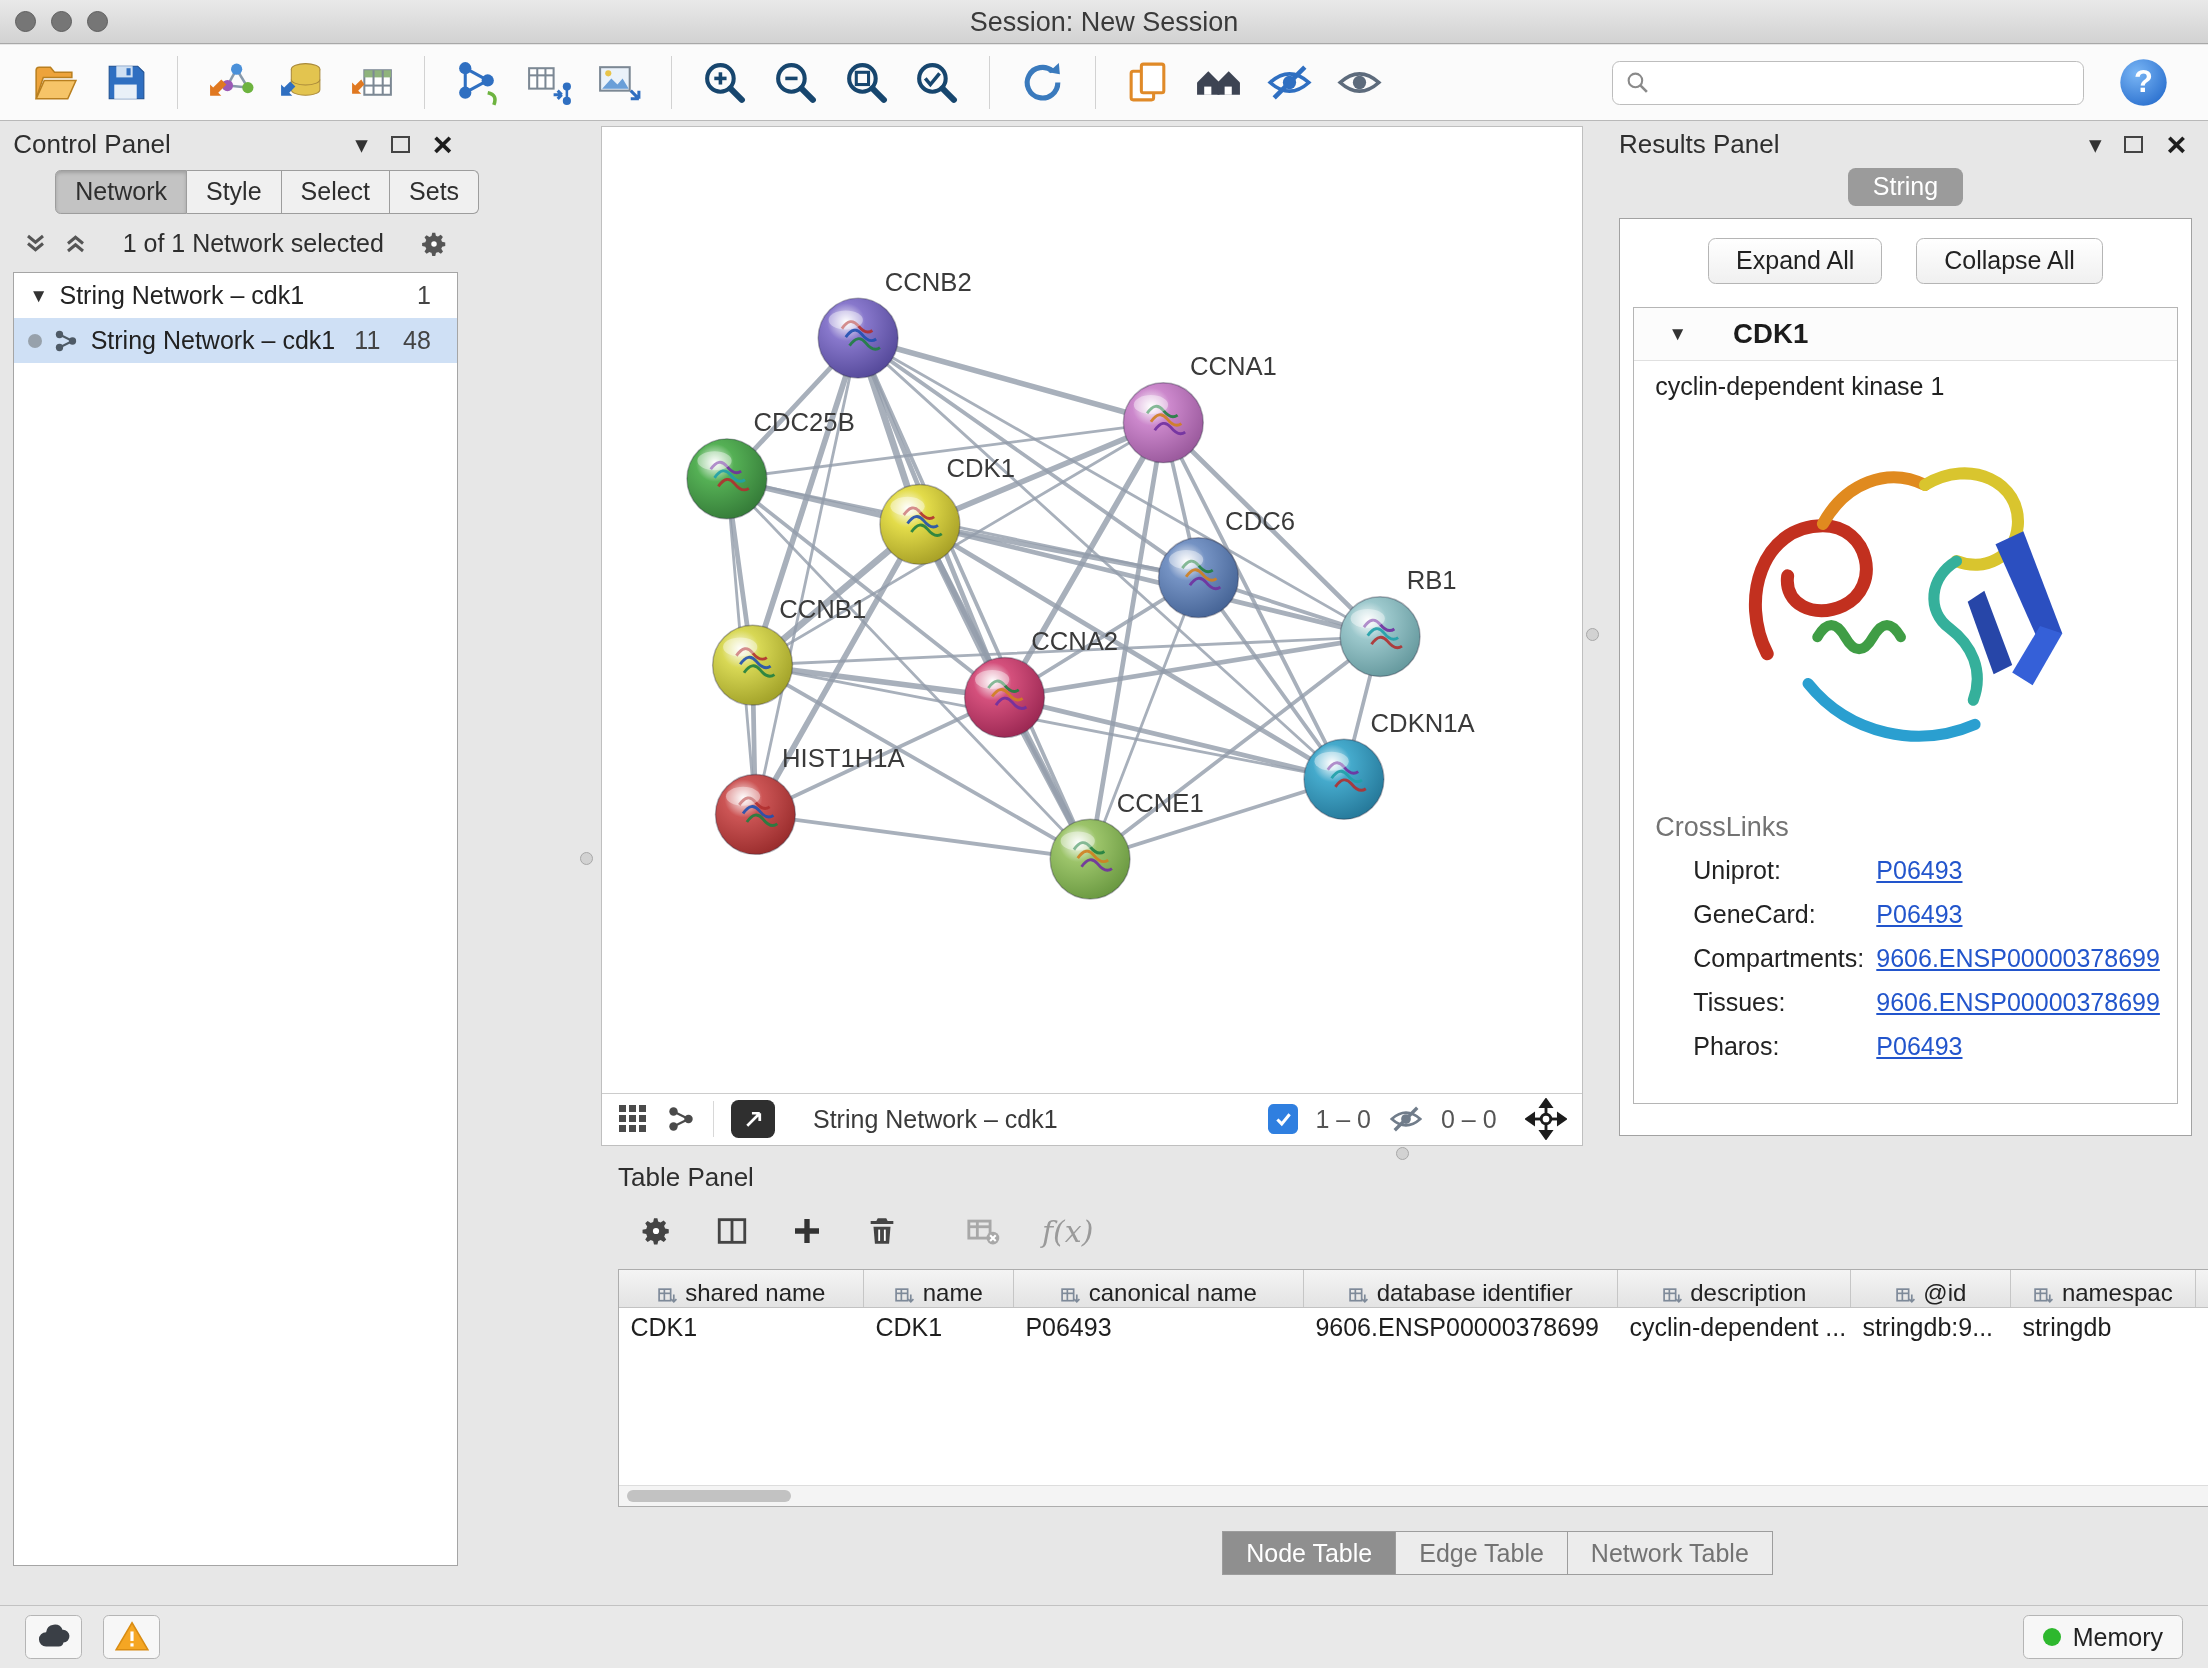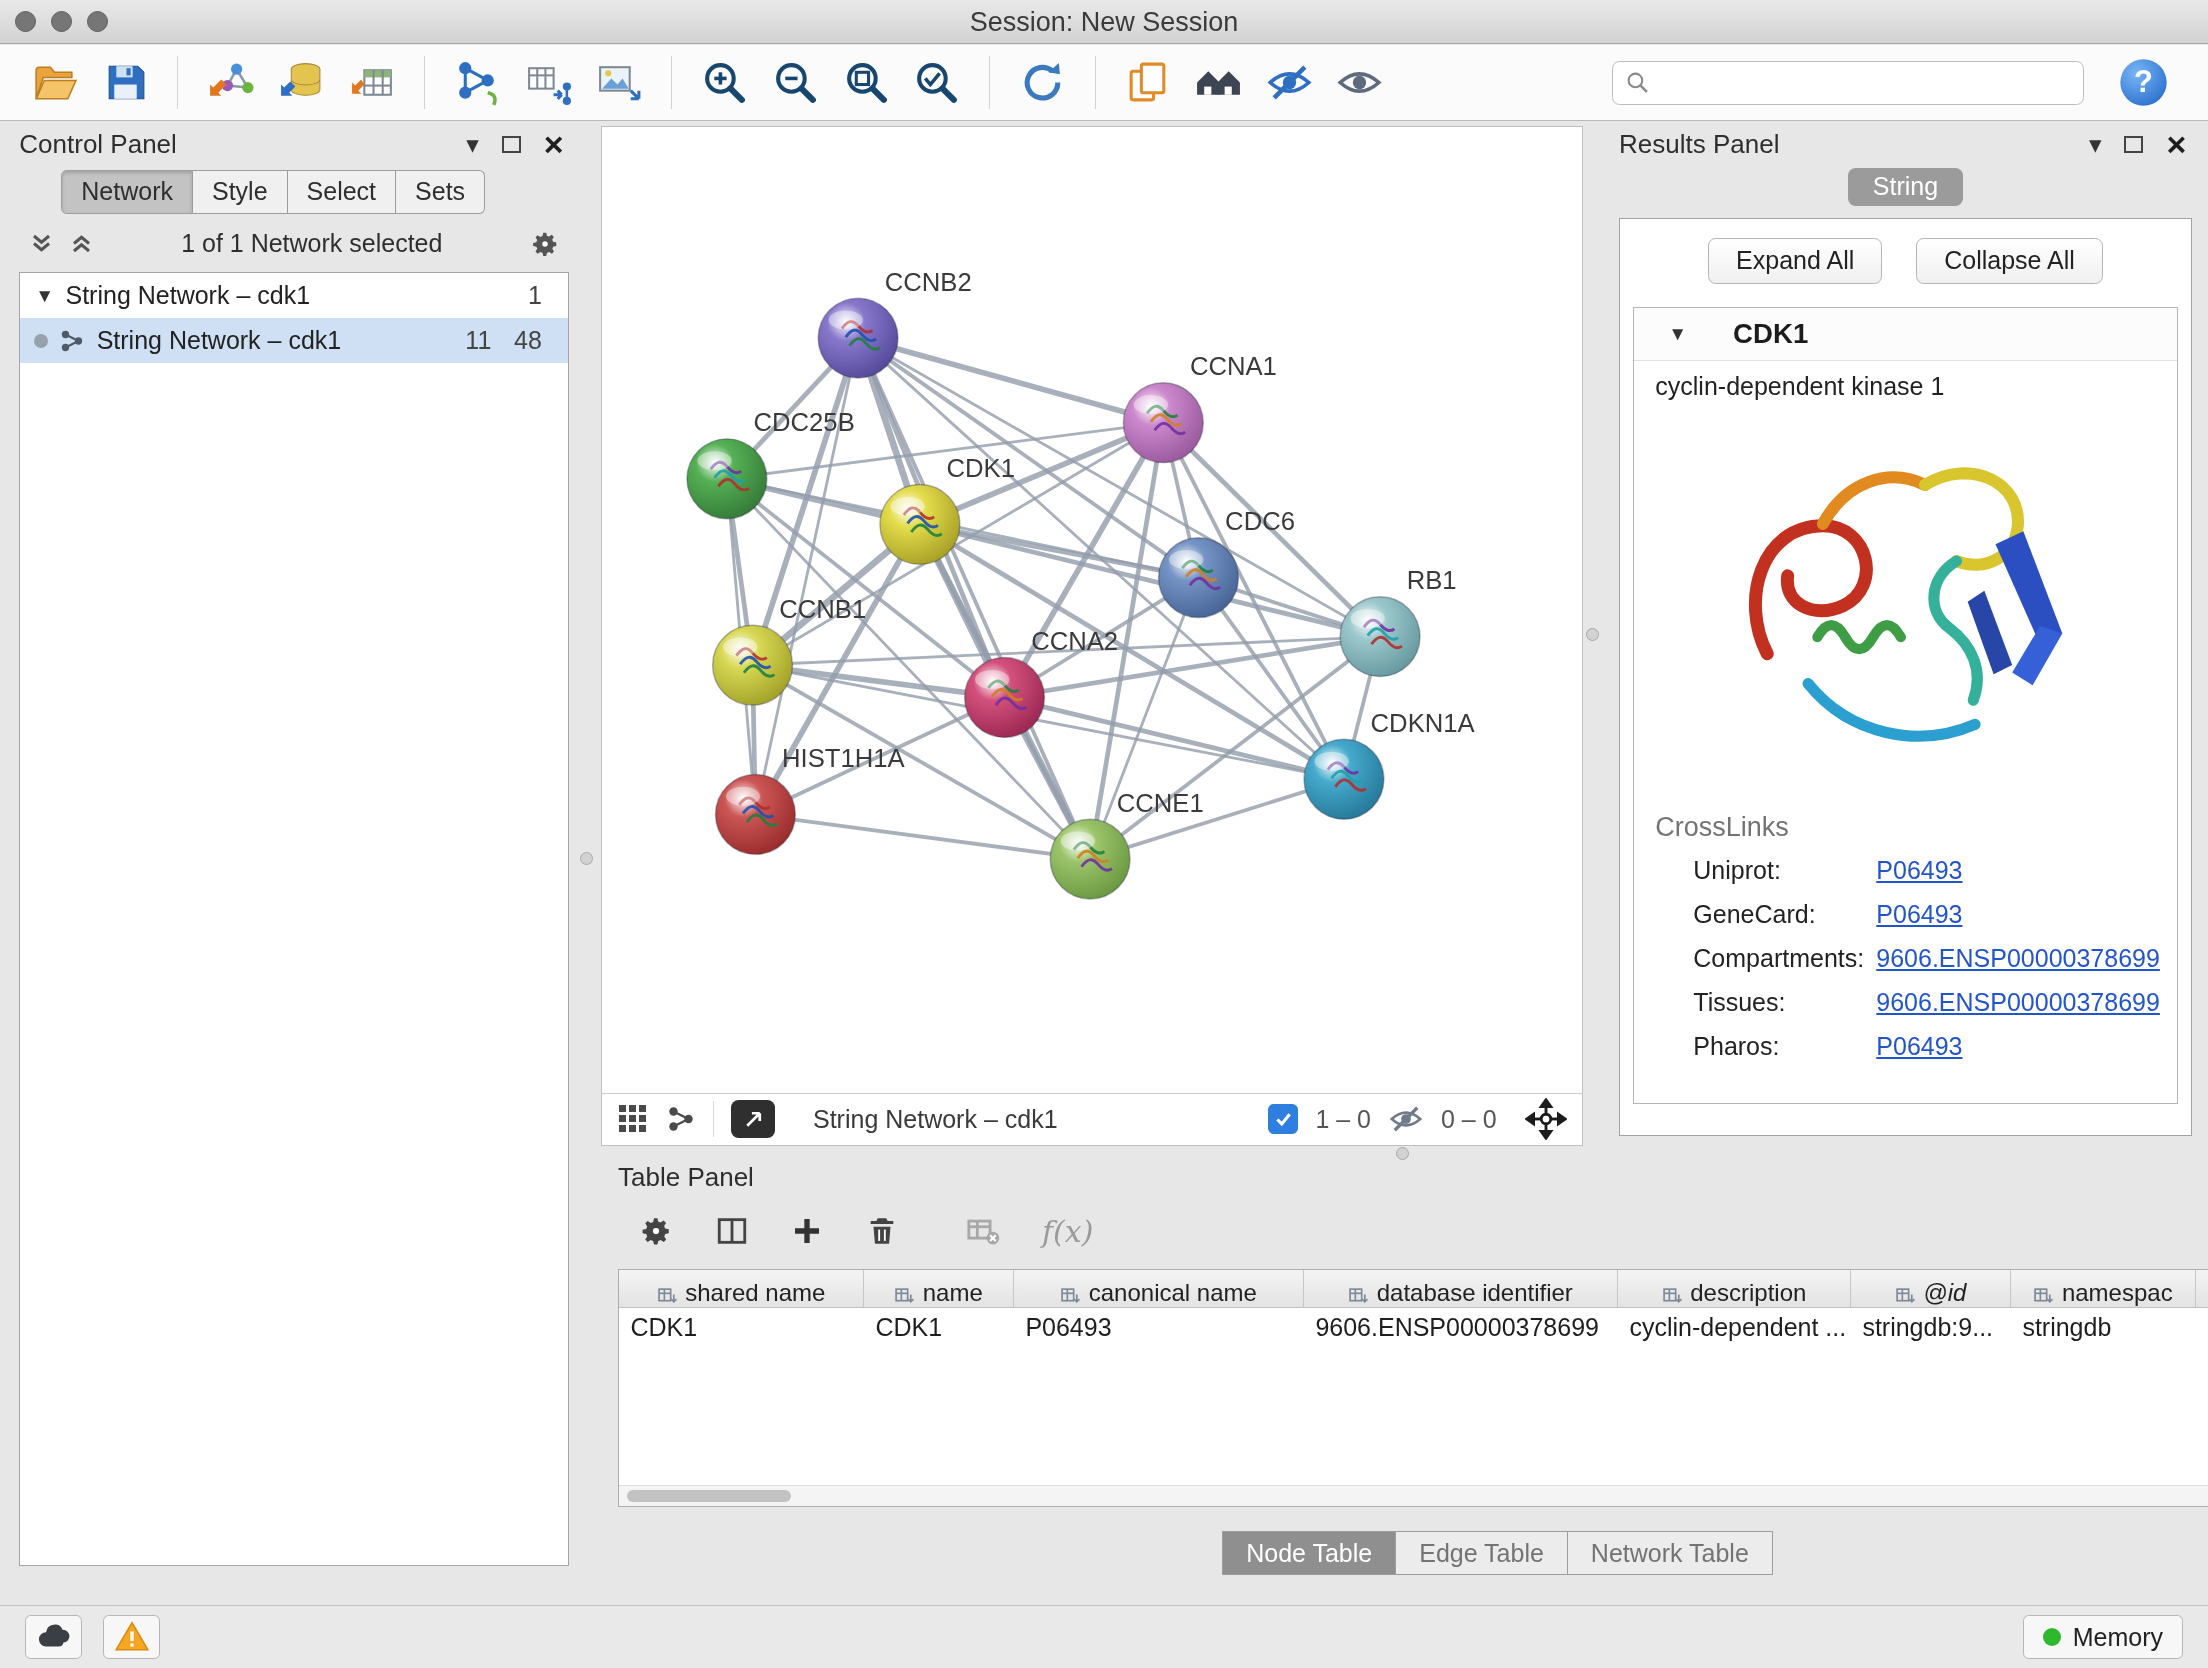--- a/index.html
+++ b/index.html
@@ -29,21 +29,21 @@
 
   
   .panel-header { height:36px; display:flex; align-items:center; }
   .panel-title { font-size:26px; color:#2e2e2e; }
   .ph-icons { margin-left:auto; display:flex; gap:23px; align-items:center; margin-right:5.7px; }
   .ph-i { font-size:25px; color:#333; line-height:1; }
   .ph-box { width:19px; height:17px; border:2.4px solid #444; display:inline-block; }
   .ph-x { font-size:34px; font-weight:bold; color:#1e1e1e; line-height:1; }
 
   
-  .control-panel { position:absolute; left:13.3px; top:126px; width:550px; height:1451px;margin-left:6px; }
+  .control-panel { position:absolute; left:13.3px; top:126px; width:445px; height:1451px; }
   .cp-tabs { margin-top:7.6px; margin-left:42px; display:flex; }
   .cp-tab { font-size:25px; padding:6.7px 19px; border:1px solid #9d9d9d; border-left:none; background:#f0f0f0;
             color:#2e2e2e; font-family:inherit; }
   .cp-tab:first-child { border-left:1px solid #9d9d9d; border-radius:5.7px 0 0 5.7px; }
   .cp-tab:last-child { border-radius:0 5.7px 5.7px 0; }
   .cp-tab.sel { background:#c3c3c3; box-shadow:inset 0 1.9px 3.8px rgba(0,0,0,.18); }
   .cp-sub { margin-top:15px; display:flex; align-items:center; gap:15px; padding:0 9.5px; }
   .cp-sub .status { flex:1; text-align:center; font-size:25px; color:#2e2e2e; }
   .cp-tree { margin-top:13.3px; background:#fff; border:1px solid #a5a5a5; height:1294px; overflow:hidden; }
   .tree-row { height:45px; display:flex; align-items:center; font-size:25px; gap:11.4px; padding:0 15px; }
@@ -721,21 +721,21 @@
         </div>
         <div class="th" style="width: 233px;">
           <svg viewBox="0 0 20 20" width="21" height="21">
             <rect x="2" y="3" width="11" height="11" fill="none" stroke="#7e8a99" stroke-width="1.6"></rect>
             <line x1="2" y1="7" x2="13" y2="7" stroke="#7e8a99" stroke-width="1.6"></line>
             <line x1="7" y1="3" x2="7" y2="14" stroke="#7e8a99" stroke-width="1.6"></line>
             <path d="M16 8 v7 m-2.5-2.5 l2.5 2.5 2.5-2.5" stroke="#7e8a99" stroke-width="1.6" fill="none"></path>
           </svg>
           <span>description</span>
         </div>
-        <div class="th" style="width: 160px; font-style: italic;">
+        <div class="th" style="width: 160px;">
           <svg viewBox="0 0 20 20" width="21" height="21">
             <rect x="2" y="3" width="11" height="11" fill="none" stroke="#7e8a99" stroke-width="1.6"></rect>
             <line x1="2" y1="7" x2="13" y2="7" stroke="#7e8a99" stroke-width="1.6"></line>
             <line x1="7" y1="3" x2="7" y2="14" stroke="#7e8a99" stroke-width="1.6"></line>
             <path d="M16 8 v7 m-2.5-2.5 l2.5 2.5 2.5-2.5" stroke="#7e8a99" stroke-width="1.6" fill="none"></path>
           </svg>
           <span>@id</span>
         </div>
         <div class="th" style="width: 185px;">
           <svg viewBox="0 0 20 20" width="21" height="21">

